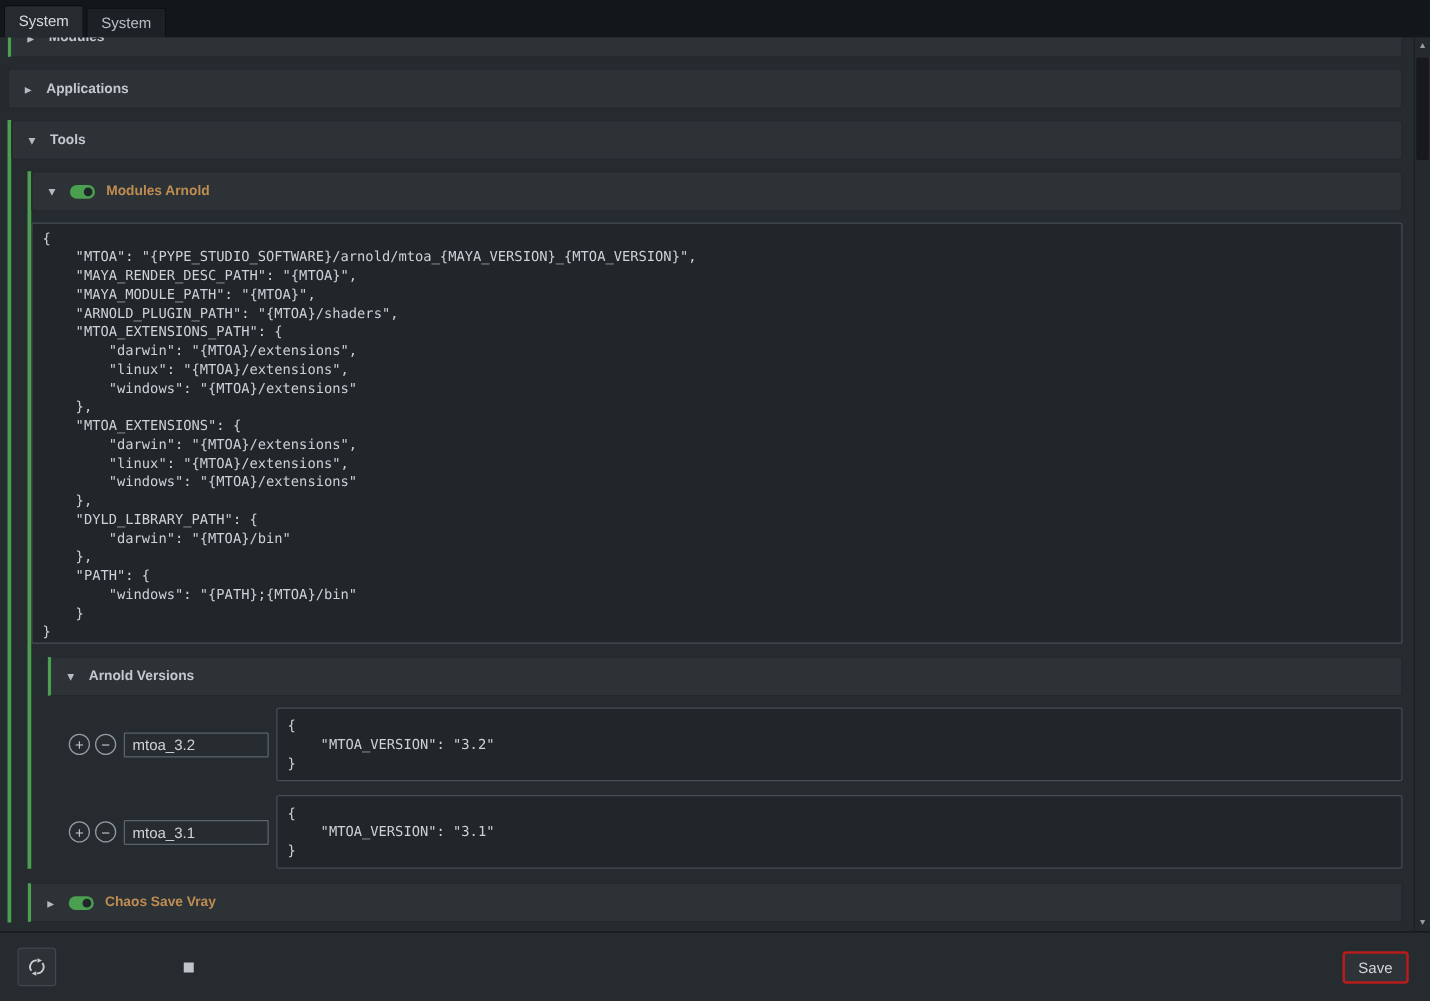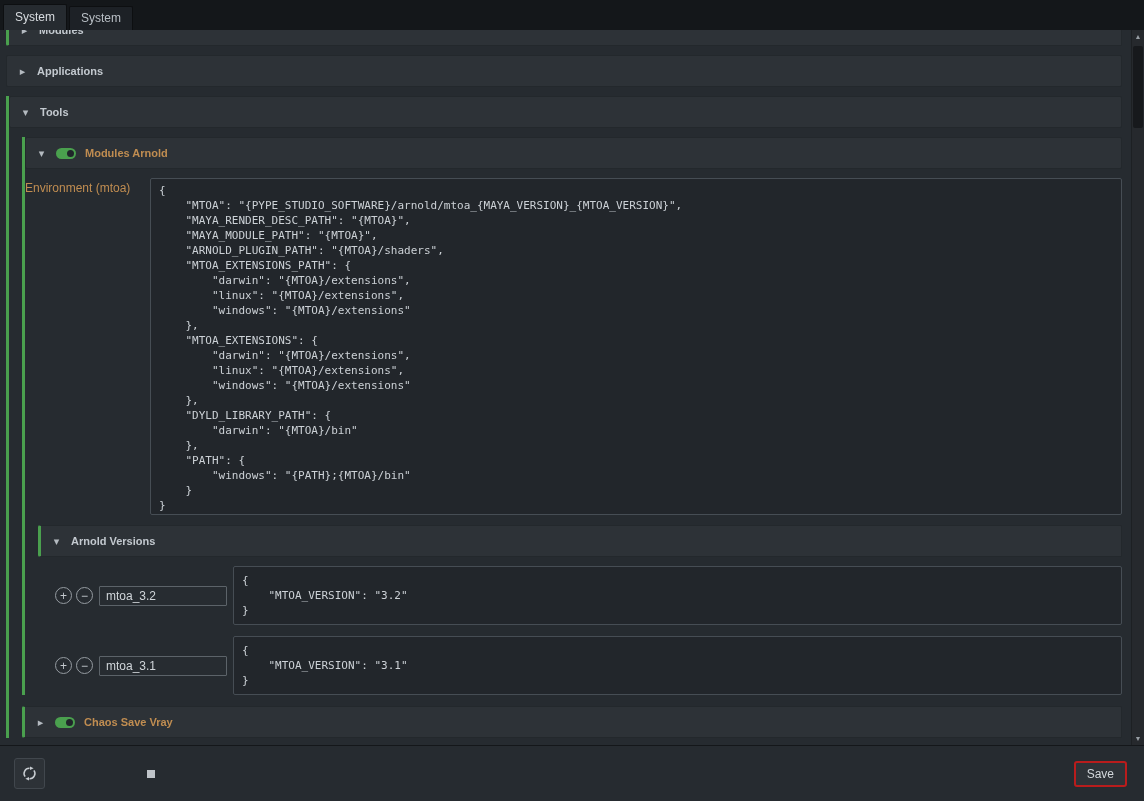--- a/index.html
+++ b/index.html
@@ -48,21 +48,21 @@
                 padding:4px 8px;resize:none;overflow:hidden;white-space:pre;box-sizing:border-box;display:block;}
   textarea.env{flex:1 1 auto;height:337px;}
   textarea.ver{flex:1 1 auto;height:59px;margin-left:6px;padding:6px 8px;}
 
   
   .versions-hdr{margin-left:13px;}
   .version-row{display:flex;align-items:center;margin:0 0 11px 30px;}
   .round{width:17px;height:17px;border-radius:50%;background:transparent;border:1px solid #959ba1;
          color:#c3c8cd;font-size:12px;line-height:1;padding:0;margin-right:4px;
          display:flex;align-items:center;justify-content:center;font-family:inherit;cursor:default;}
-  .ver-input{width:128px;height:20px;box-sizing:border-box;background:#272c31;border:1px solid #5c6369;
+  .ver-input{width:116px;height:20px;box-sizing:border-box;background:#272c31;border:1px solid #5c6369;
              color:#d0d5d9;font-size:12px;padding:1px 6px;font-family:inherit;border-radius:1px;margin-left:2px;}
 
   .vray-hdr{margin-left:13px;}
 
   
   .scrollbar{position:absolute;top:0;right:0;bottom:0;width:13px;background:#26292d;border-left:1px solid #1d2023;box-sizing:border-box;}
   .sb-btn{position:absolute;left:0;width:12px;height:14px;color:#979da3;font-size:7px;text-align:center;line-height:14px;}
   .sb-up{top:0;}
   .sb-down{bottom:0;}
   .sb-thumb{position:absolute;left:1px;width:10px;top:16px;height:82px;background:#17191c;border-radius:2px;}
@@ -110,21 +110,20 @@
           <div class="group indent">
             <div class="hdr amber">
               <span class="arrow">▾</span>
               <span class="toggle">
                   <span class="knob"></span>
                 </span>
               <span class="lbl">Modules Arnold</span>
             </div>
 
             <div class="env-row">
-              <div class="field-label">Environment (mtoa)</div>
               <textarea class="json env" spellcheck="false" wrap="off" style="">{
     "MTOA": "{PYPE_STUDIO_SOFTWARE}/arnold/mtoa_{MAYA_VERSION}_{MTOA_VERSION}",
     "MAYA_RENDER_DESC_PATH": "{MTOA}",
     "MAYA_MODULE_PATH": "{MTOA}",
     "ARNOLD_PLUGIN_PATH": "{MTOA}/shaders",
     "MTOA_EXTENSIONS_PATH": {
         "darwin": "{MTOA}/extensions",
         "linux": "{MTOA}/extensions",
         "windows": "{MTOA}/extensions"
     },

